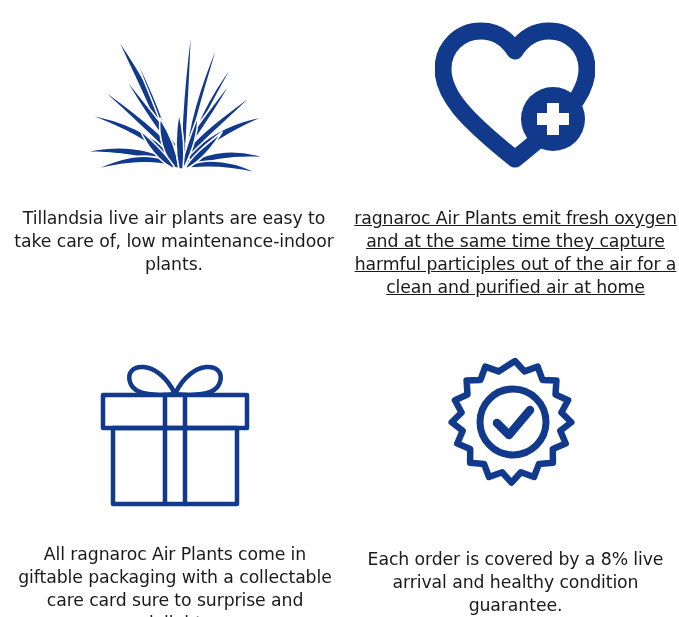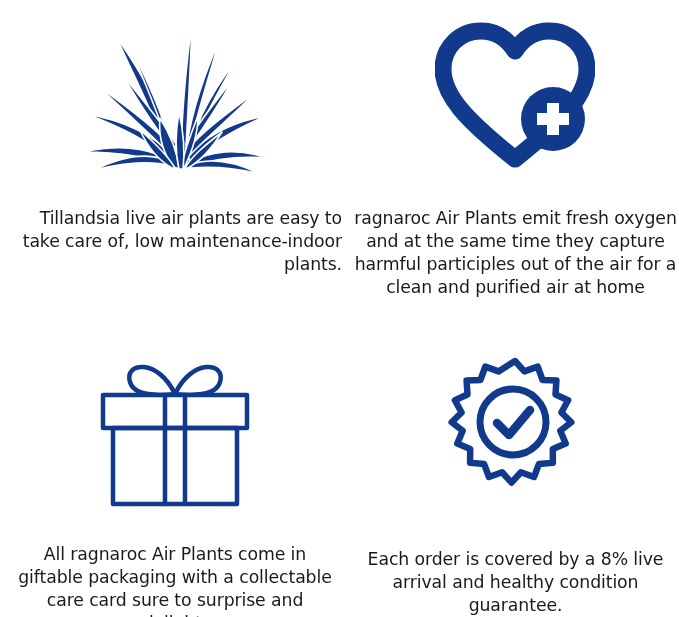--- a/index.html
+++ b/index.html
@@ -53,28 +53,29 @@
   .caption {
     font-size: 17.3px;
     line-height: 1.33;
     color: #1a1a1a;
     letter-spacing: -0.1px;
     box-sizing: border-box;
     white-space: pre-line;
   }
 
   .cell-plant .caption {
-    text-align: right;
+    text-align: center;
     width: 100%;
     padding: 24px 8px 0 6px;
   }
   .cell-heart .caption {
     text-align: center;
     width: 100%;
     padding: 24px 2px 0 4px;
+    text-decoration: underline;
   }
   .cell-gift .caption {
     text-align: center;
     width: 100%;
     padding: 33px 14px 0 14px;
   }
   .cell-badge .caption {
     text-align: center;
     width: 100%;
     padding: 33px 4px 0 6px;

